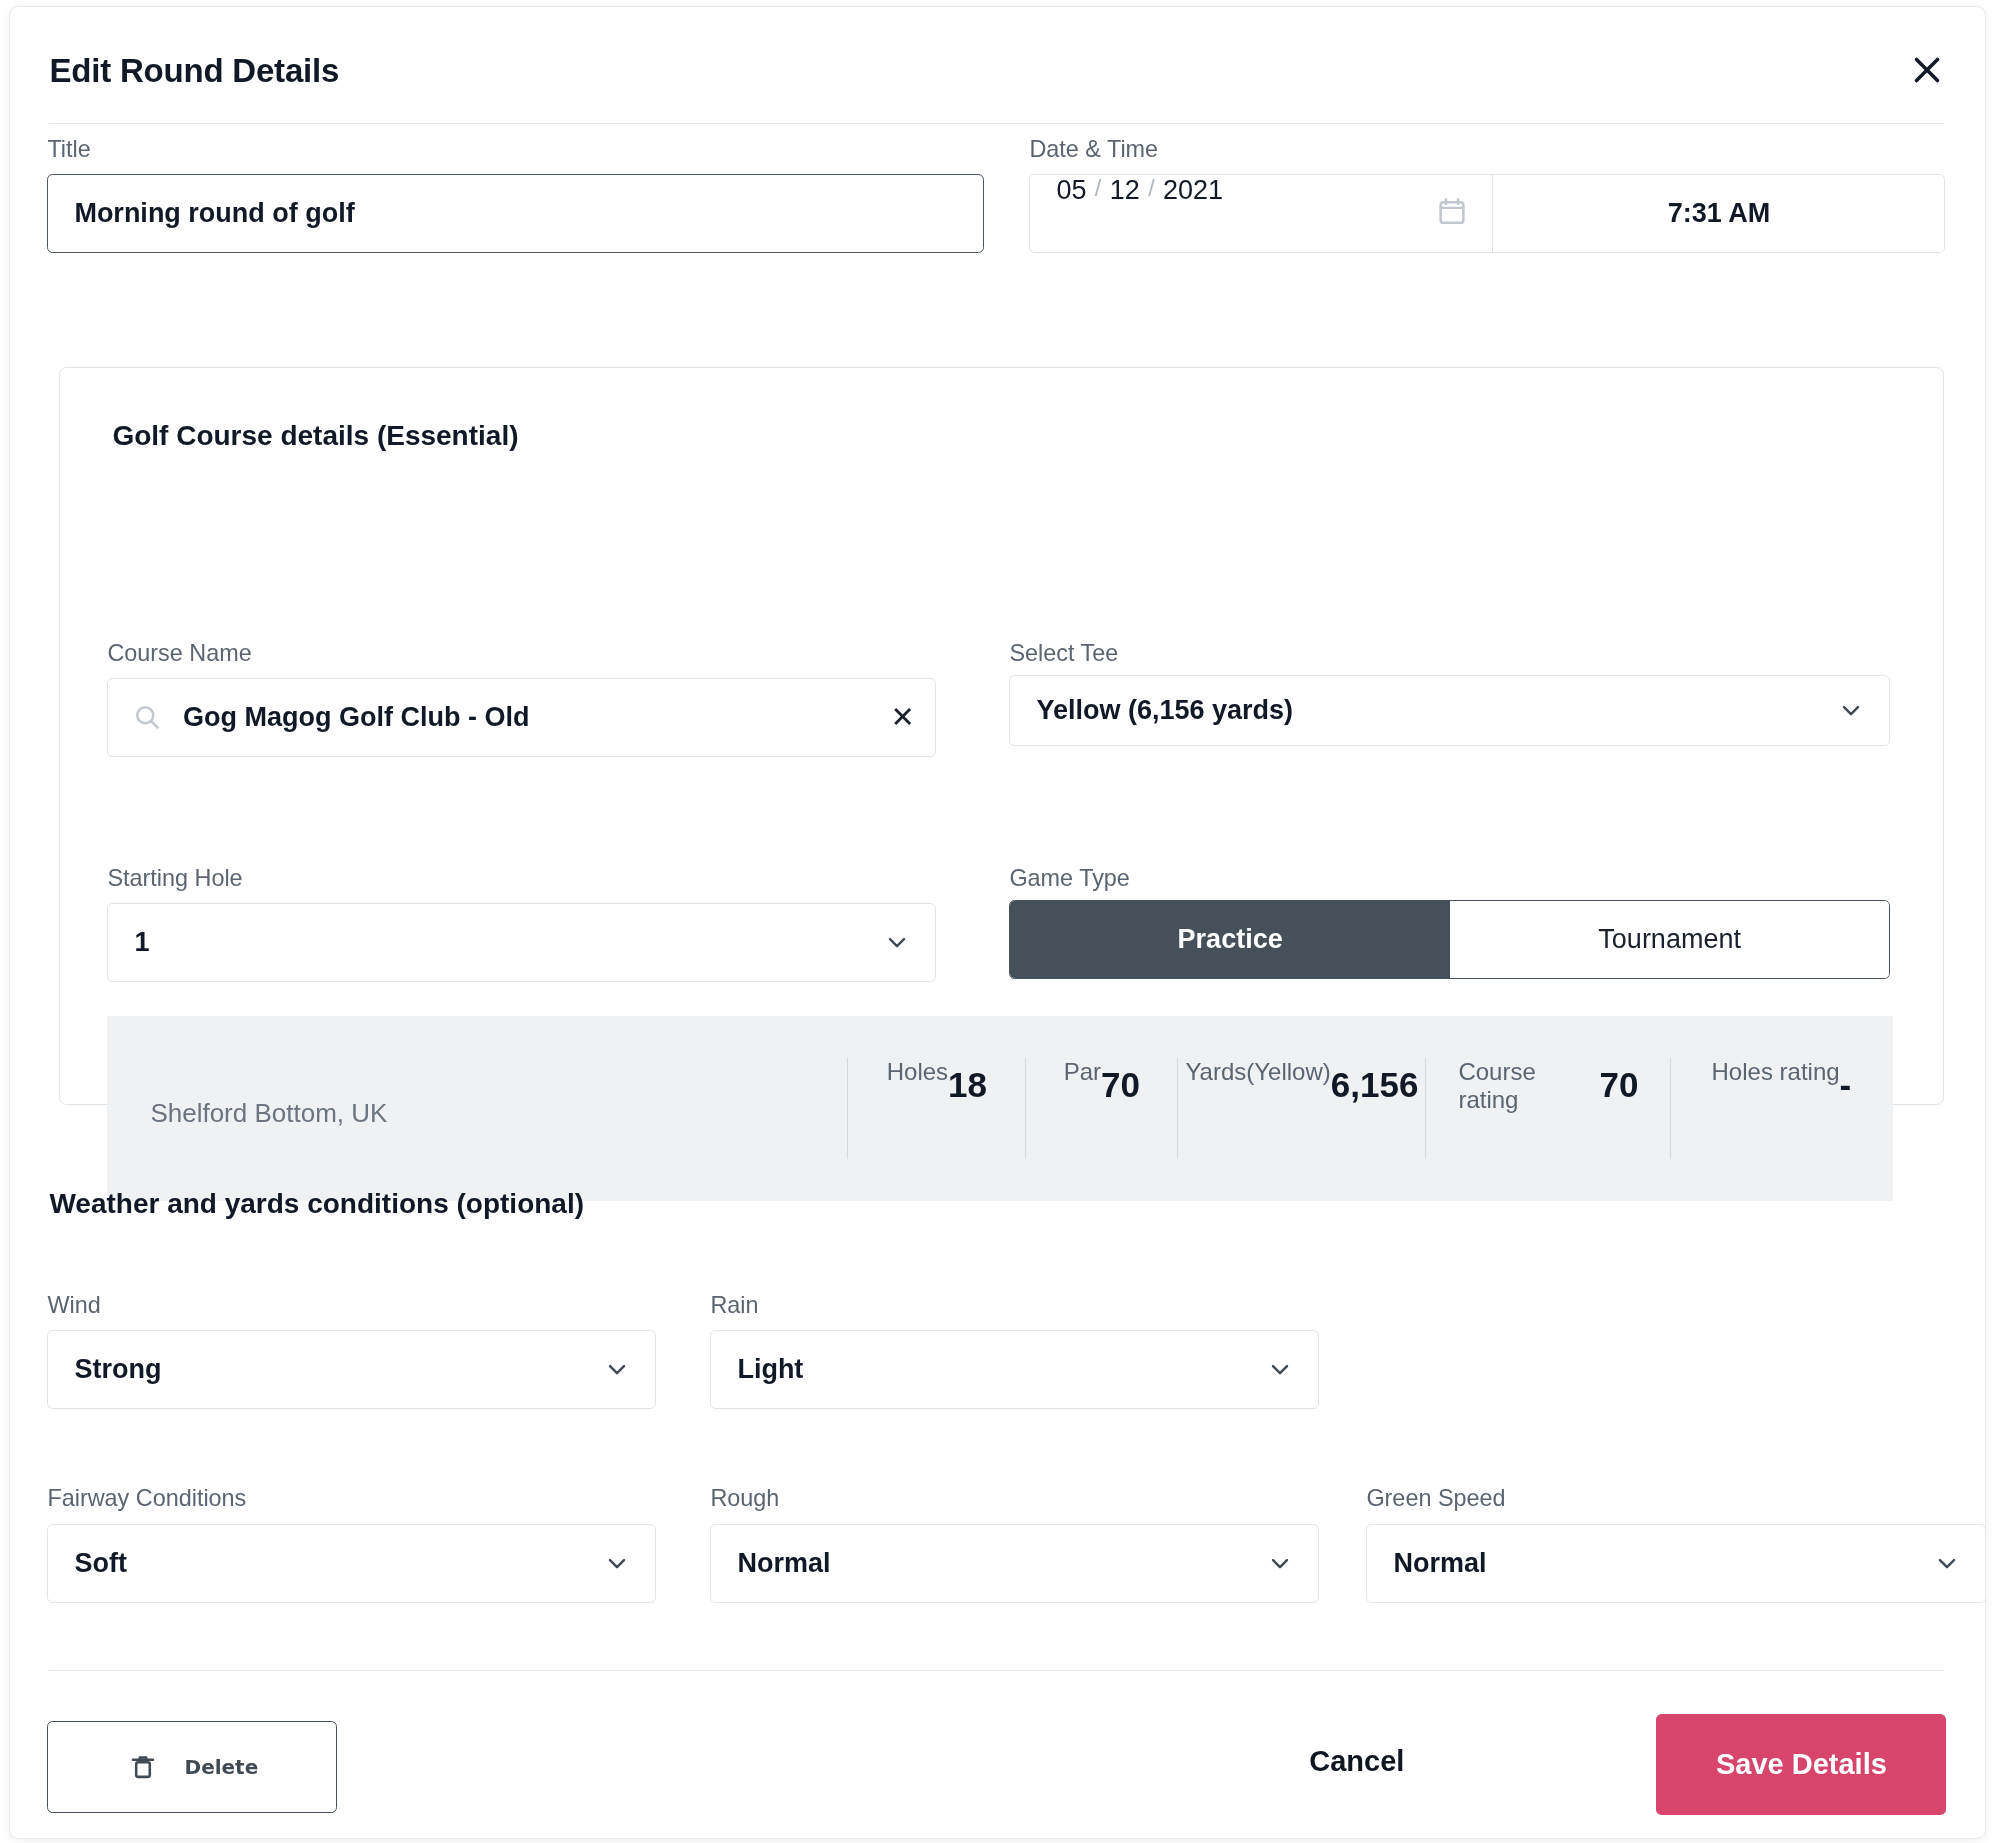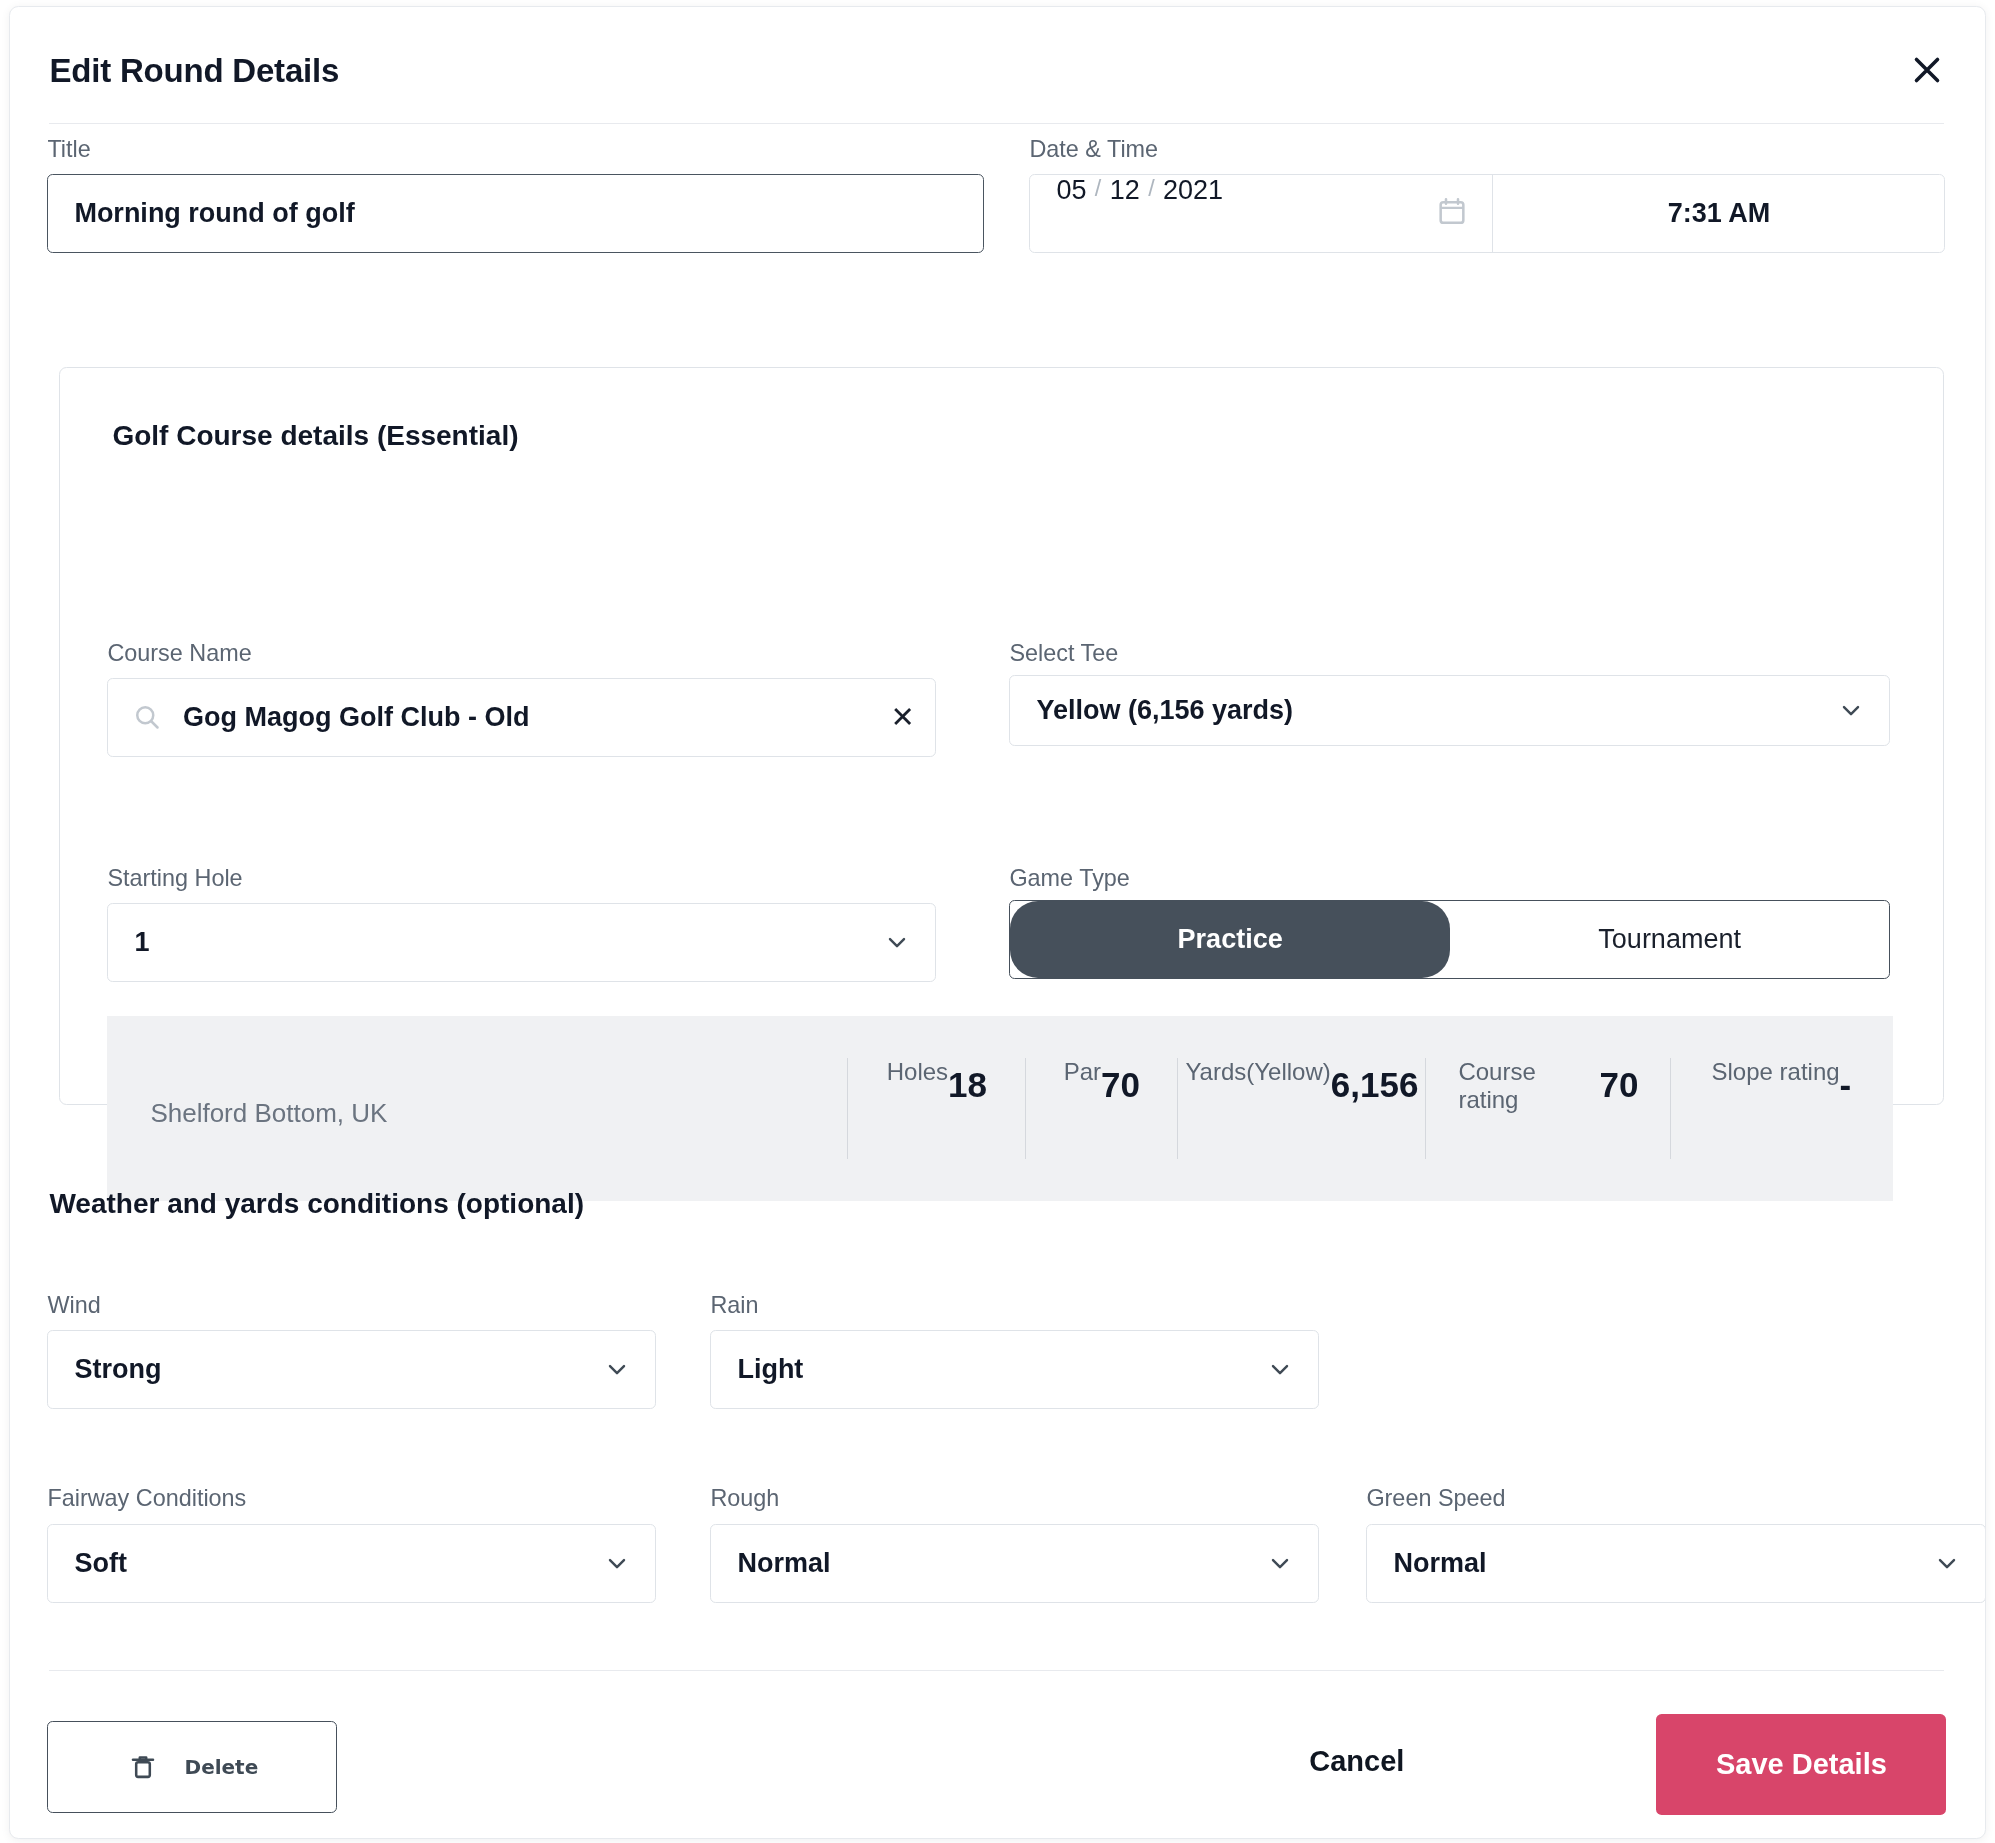--- a/index.html
+++ b/index.html
@@ -92,21 +92,21 @@
 
   #tee-field { left: 949px; top: 307px; width: 881px; height: 71px; padding-left: 26px; }
   #hole-field { left: 47px; top: 535px; width: 829px; height: 79px; padding-left: 26px; }
 
   
   #gametype {
     position: absolute; left: 949px; top: 532px; width: 881px; height: 79px;
     border: 0.9px solid #46505b; border-radius: 5.6px; display: flex; overflow: hidden;
   }
   .seg { flex: 1; display: flex; align-items: center; justify-content: center;
-         font-size: 27px; cursor: pointer; border-radius: 28px; }
+         font-size: 27px; cursor: pointer; }
   .seg.active { background: #46505b; color: #ffffff; font-weight: 600; }
   .seg.idle { background: #ffffff; color: #1a202c; }
 
   
   .stats {
     position: absolute; left: 47px; top: 648px; width: 1786px; height: 185px;
     background: #f0f1f3; display: flex; align-items: center;
   }
   .stats-name { width: 740px; padding-left: 43px; }
   .stats-name .n1 { font-size: 27px; font-weight: 700; color: #111827; }
@@ -257,21 +257,21 @@
       </div>
       <div class="stat" style="width:248px;">
         <span class="k">Yards(Yellow)</span>
         <span class="v">6,156</span>
       </div>
       <div class="stat" style="width:245px;">
         <span class="k">Course rating</span>
         <span class="v">70</span>
       </div>
       <div class="stat" style="width:221px;">
-        <span class="k">Slope rating</span>
+        <span class="k">Holes rating</span>
         <span class="v">-</span>
       </div>
     </div>
   </div>
 
   <div class="sec-title">Weather and yards conditions (optional)</div>
 
   <div class="lbl col1 w-lbl-r1">Wind</div>
   <div class="w-ctrl col1 w-ctrl-r1">
     <span class="val">Strong</span>

